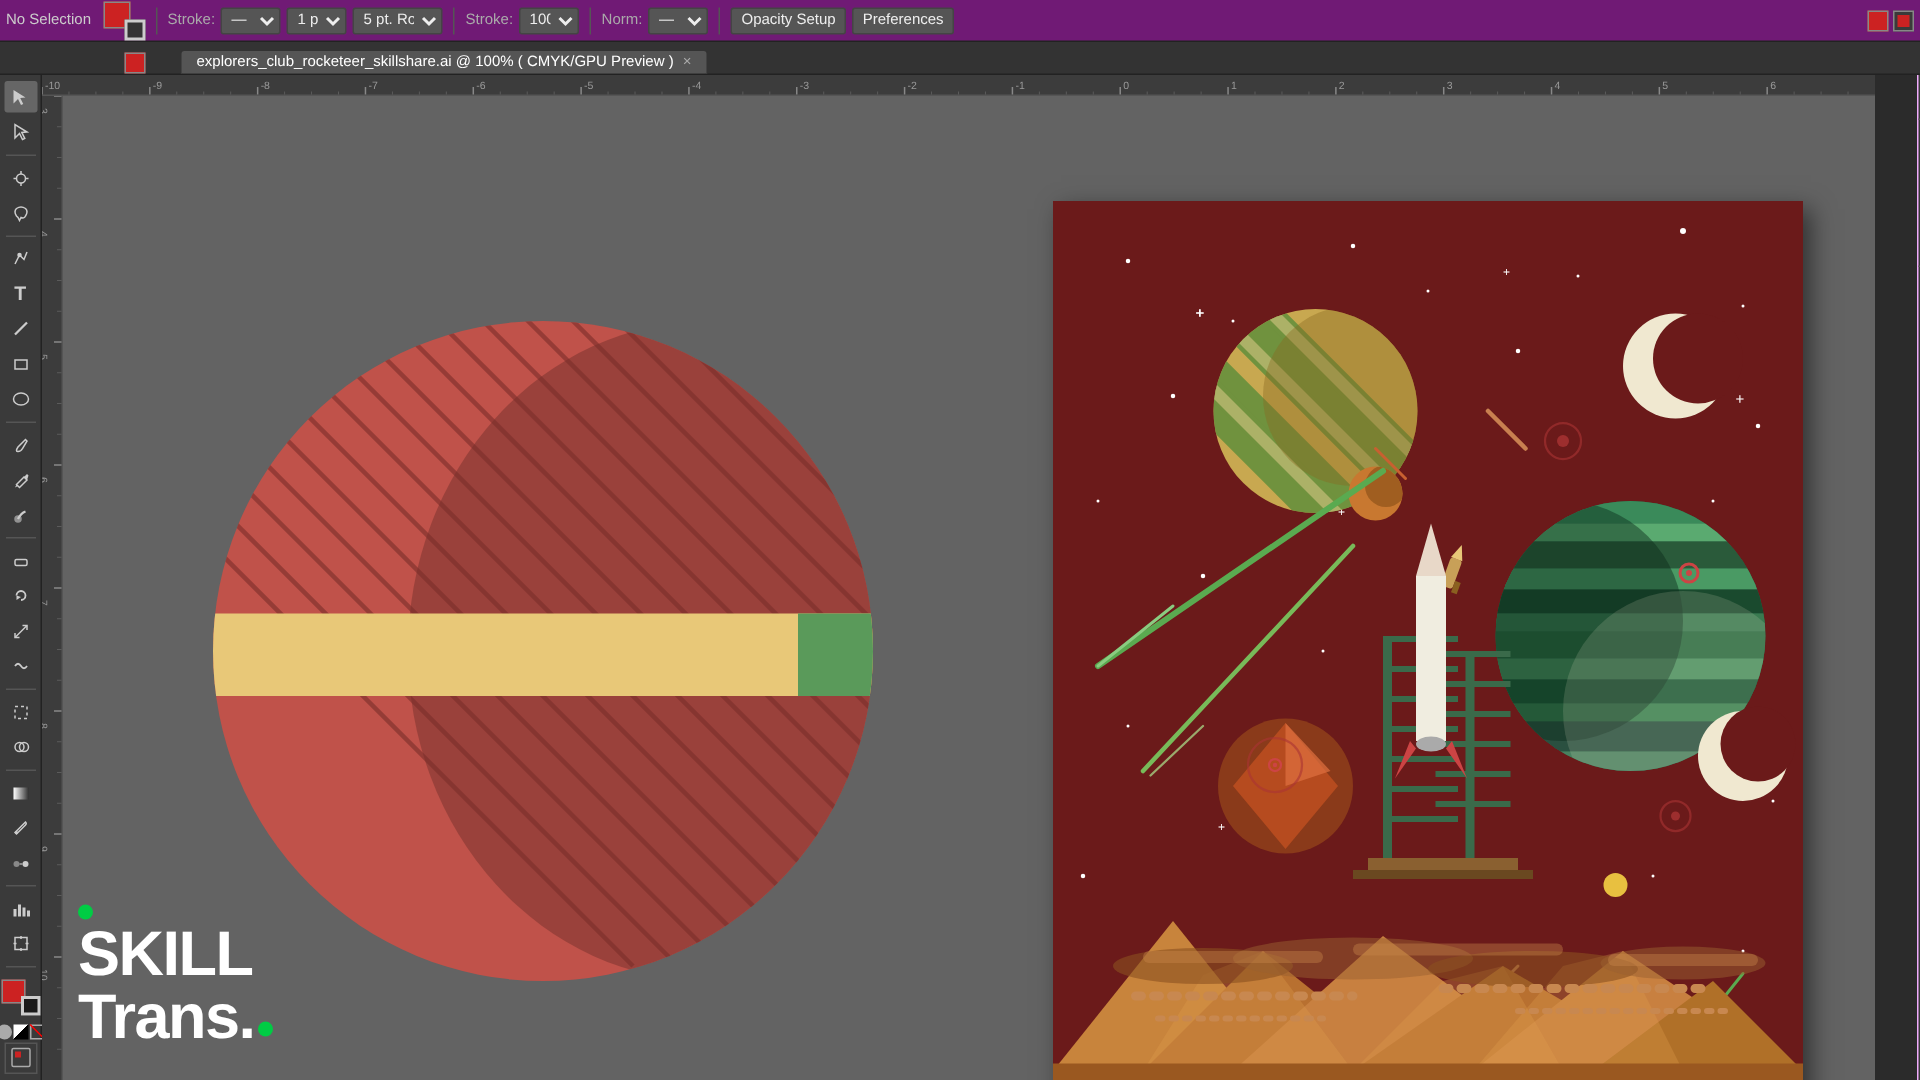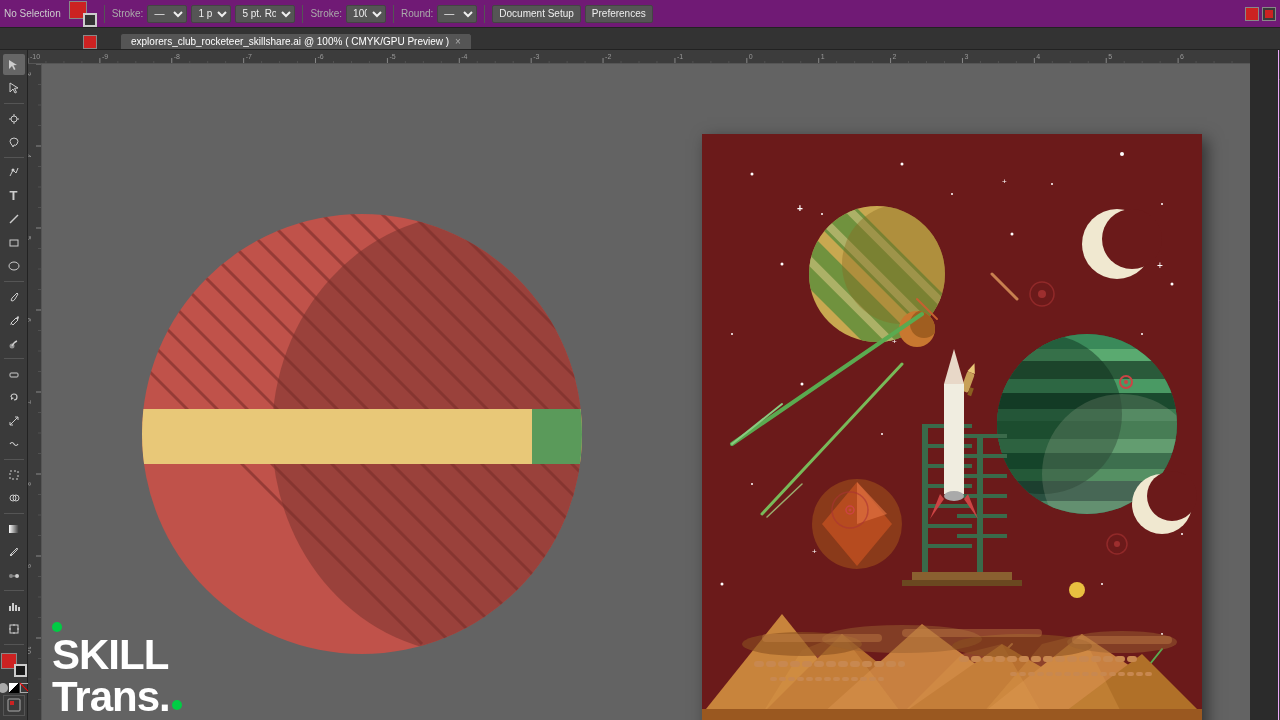--- a/index.html
+++ b/index.html
@@ -217,28 +217,28 @@
 
   <div class="separator"></div>
 
   <span class="toolbar-label">Stroke:</span>
   <select class="toolbar-select toolbar-select-sm">
     <option>100%</option>
   </select>
 
   <div class="separator"></div>
 
-  <span class="toolbar-label">Round:</span>
+  <span class="toolbar-label">Norm:</span>
   <select class="toolbar-select toolbar-select-sm">
     <option>—</option>
   </select>
 
   <div class="separator"></div>
 
-  <button class="toolbar-btn">Document Setup</button>
+  <button class="toolbar-btn">Opacity Setup</button>
   <button class="toolbar-btn">Preferences</button>
 
   <div style="margin-left:auto;display:flex;align-items:center;gap:3px;">
     <div style="width:14px;height:14px;background:#cc2222;border:1px solid #888;"></div>
     <div style="width:14px;height:14px;background:#3a3a3a;border:1px solid #888;display:flex;align-items:center;justify-content:center;">
       <div style="width:8px;height:8px;background:#cc2222;"></div>
     </div>
   </div>
 </div>
 
@@ -826,21 +826,21 @@
             </g>
 
             <circle cx="148" cy="376" r="18" fill="none" stroke="#aa3333" stroke-width="1.5" opacity="0.6"></circle>
             <circle cx="340" cy="160" r="12" fill="none" stroke="#aa3333" stroke-width="1.5" opacity="0.6"></circle>
             <circle cx="340" cy="160" r="4" fill="#aa3333" opacity="0.8"></circle>
             <circle cx="415" cy="410" r="10" fill="none" stroke="#aa3333" stroke-width="1.5" opacity="0.6"></circle>
             <circle cx="415" cy="410" r="3" fill="#aa3333" opacity="0.8"></circle>
           </svg>
         </div>
 
-        <div style="position:absolute;bottom:4px;left:10px;">
+        <div style="position:absolute;bottom:24px;left:10px;">
           <div style="display:flex;align-items:center;margin-bottom:2px;">
             <div style="width:10px;height:10px;border-radius:50%;background:#00cc44;margin-right:4px;"></div>
           </div>
           <div style="color:white;font-size:42px;font-weight:900;line-height:1;letter-spacing:-1px;text-transform:uppercase;font-family:Arial Black,sans-serif;">
             <span>SKILL</span>
           </div>
           <div style="color:white;font-size:42px;font-weight:900;line-height:1;letter-spacing:-1px;font-family:Arial Black,sans-serif;display:flex;align-items:flex-end;">
             <span>Trans.</span>
             <div style="width:10px;height:10px;border-radius:50%;background:#00cc44;margin-left:2px;margin-bottom:8px;"></div>
           </div>

